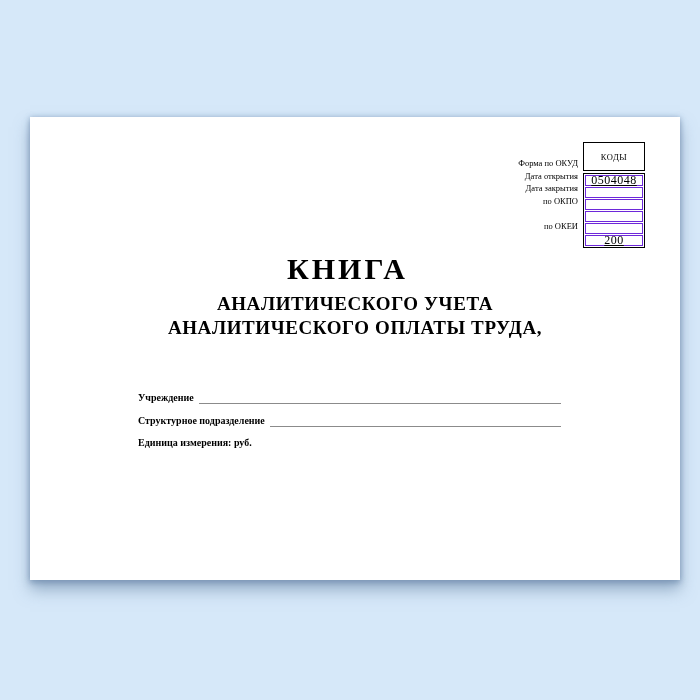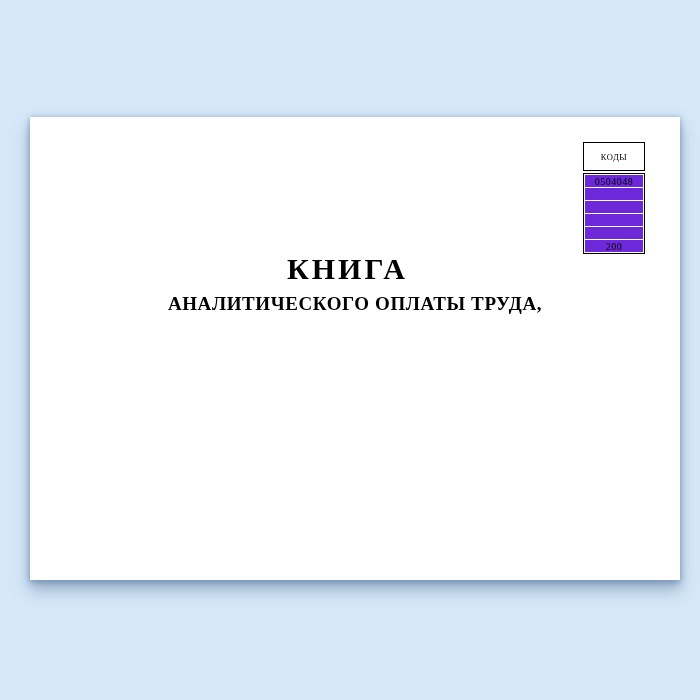--- a/index.html
+++ b/index.html
@@ -50,26 +50,26 @@
     font-size: 8.5px;
     letter-spacing: 0.5px;
     display: flex; align-items: center; justify-content: center;
     margin-bottom: 2px;
   }
   .cbody {
     border: 1.5px solid #000;
     padding: 1px;
   }
   .cbody .cbox {
-    border: 6px solid #6d28d9;
+    border: 1px solid #6d28d9;
     height: 11px;
     margin-bottom: 1px;
-    font-size: 10px;
+    font-size: 12px;
     letter-spacing: 0.5px;
-    display: flex; align-items: center; justify-content: center;
+    display: flex; align-items: center; justify-content: center; text-decoration: underline;
   }
   .cbody .cbox:last-child { margin-bottom: 0; }
   
   .title-block {
     position: absolute;
     top: 137px; left: 0;
     width: 100%;
     text-align: center;
   }
   .title-main {
@@ -110,32 +110,55 @@
     margin-left: 5px;
     height: 12px;
   }
 </style>
 </head>
 <body>
 
 <div class="paper">
 
   <div class="codes">
+    <div class="codes-labels">
+      <div class="spacer"></div>
+      <div class="clabel">Форма по ОКУД</div>
+      <div class="clabel">Дата открытия</div>
+      <div class="clabel">Дата закрытия</div>
+      <div class="clabel">по ОКПО</div>
+      <div class="clabel"></div>
+      <div class="clabel">по ОКЕИ</div>
+    </div>
     <div class="codes-boxes">
       <div class="cbox-header">КОДЫ</div>
       <div class="cbody">
         <div class="cbox">0504048</div>
         <div class="cbox"></div>
         <div class="cbox"></div>
         <div class="cbox"></div>
         <div class="cbox"></div>
         <div class="cbox">200</div>
       </div>
     </div>
   </div>
 
   <div class="title-block">
     <div class="title-main">КНИГА</div>
+    <div class="title-sub">АНАЛИТИЧЕСКОГО УЧЕТА</div>
     <div class="title-sub">АНАЛИТИЧЕСКОГО ОПЛАТЫ ТРУДА,</div>
   </div>
 
+  <div class="fields">
+    <div class="field-row">
+      <span class="field-label">Учреждение</span>
+      <span class="field-line"></span>
+    </div>
+    <div class="field-row">
+      <span class="field-label">Структурное подразделение</span>
+      <span class="field-line"></span>
+    </div>
+    <div class="field-row">
+      <span class="field-label">Единица измерения: руб.</span>
+    </div>
+  </div>
 
 </div>
 
 </body></html>

